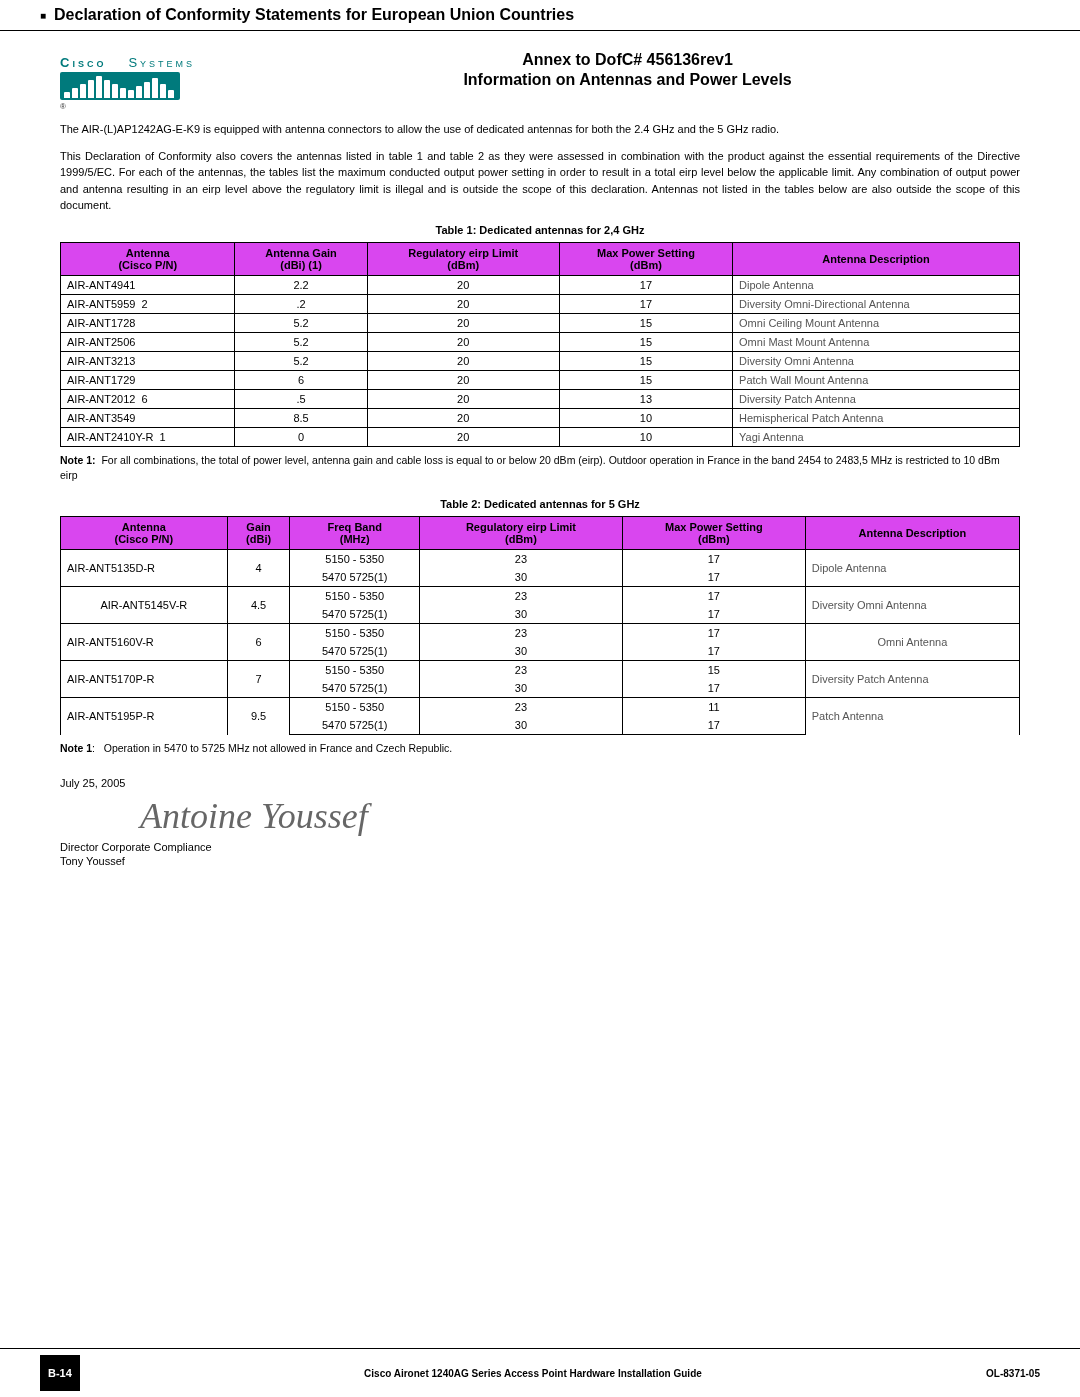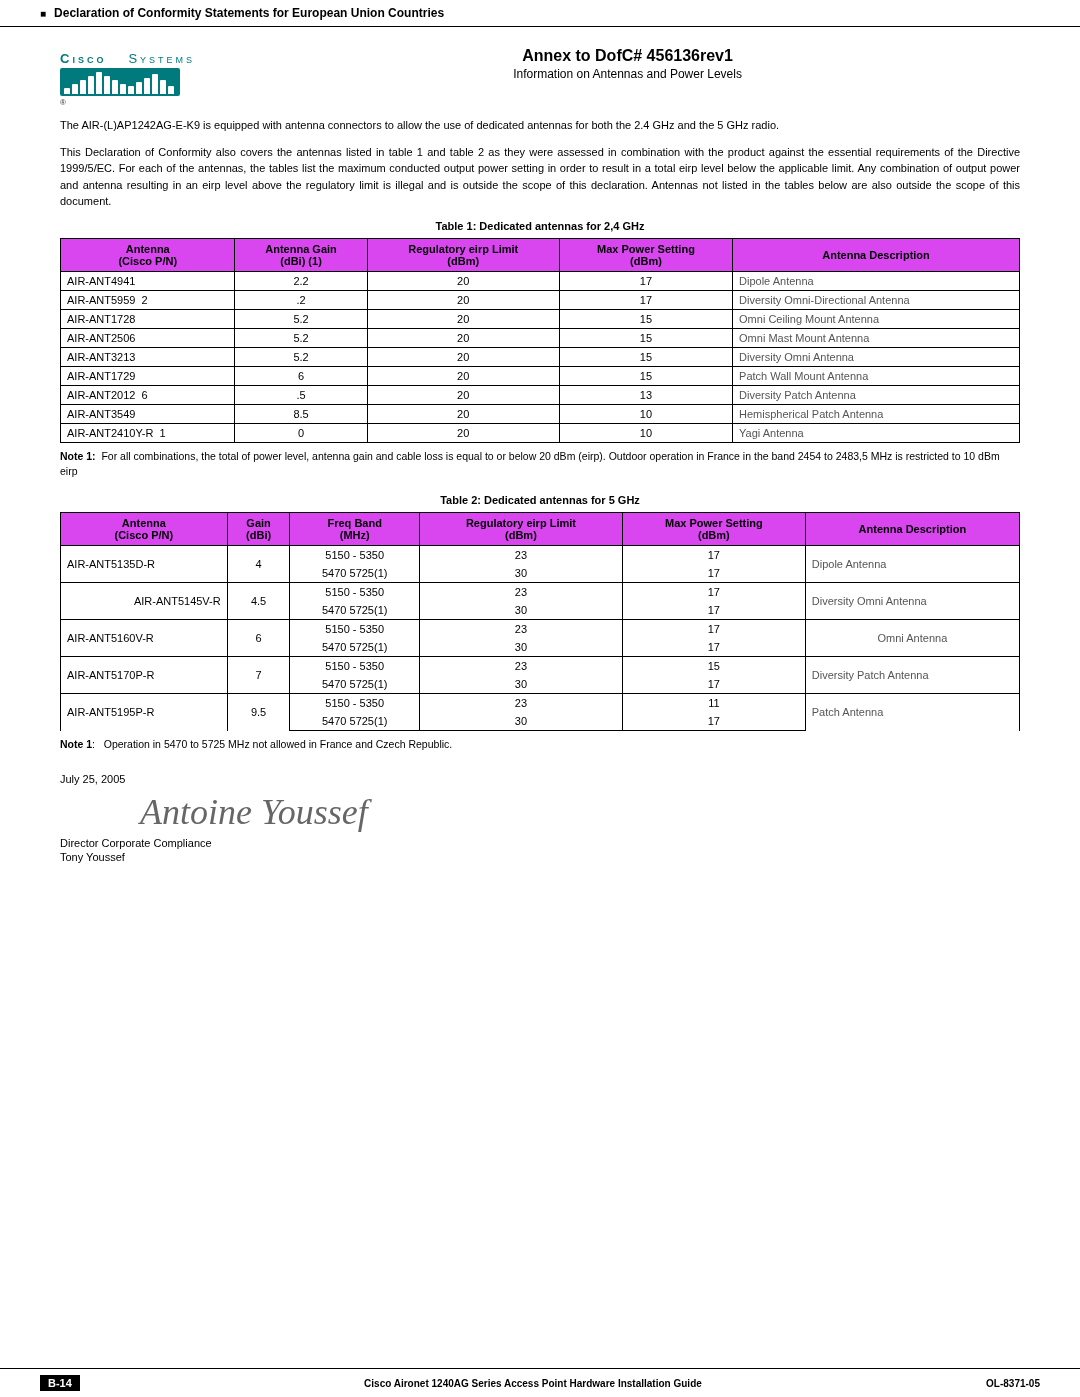--- a/index.html
+++ b/index.html
@@ -29,21 +29,21 @@
     .header-left {
       font-weight: bold;
       font-size: 10px;
     }
     
     .declaration-bar {
       display: flex;
       align-items: center;
       padding: 6px 40px;
       border-bottom: 1px solid #000;
-      font-size: 12px;
+      font-size: 16px;
       font-weight: bold;
     }
     .declaration-bar::before {
       content: '■';
       margin-right: 8px;
       font-size: 10px;
     }
     
     .content {
       padding: 20px 60px 20px 60px;
@@ -86,22 +86,22 @@
     .annex-title {
       text-align: center;
       flex: 1;
     }
     .annex-title h2 {
       font-size: 16px;
       font-weight: bold;
       margin-bottom: 2px;
     }
     .annex-title h3 {
-      font-size: 12px;
-      font-weight: normal;
+      font-size: 16px;
+      font-weight: bold;
     }
     
     .body-text {
       font-size: 11px;
       line-height: 1.5;
       margin-bottom: 10px;
       text-align: justify;
     }
     
     .table-title {
@@ -150,21 +150,21 @@
       padding: 6px 40px;
       display: flex;
       justify-content: space-between;
       align-items: center;
       font-size: 10px;
       font-weight: bold;
     }
     .footer-left {
       background: #000;
       color: #fff;
-      padding: 2px 8px;
+      padding: 12px 8px;
       font-weight: bold;
       font-size: 11px;
     }
     .footer-center {
       font-size: 10px;
       font-weight: bold;
     }
     .footer-right {
       font-size: 10px;
       font-weight: bold;
@@ -401,21 +401,21 @@
     <td class="cell-center">23</td>
     <td class="cell-center">17</td>
     <td rowspan="2" style="text-align:left;vertical-align:middle;"><span class="antenna-desc">Dipole Antenna</span></td>
   </tr>
           <tr class="subrow">
     <td class="cell-center">5470   5725(1)</td>
     <td class="cell-center">30</td>
     <td class="cell-center">17</td>
   </tr>
           <tr class="main-row">
-    <td rowspan="2" style="text-align:right;vertical-align:middle;">
+    <td rowspan="2" style="text-align:center;vertical-align:middle;">
       <span class="blue">AIR-ANT5145V-R</span>
     </td>
     <td rowspan="2" class="cell-center" style="vertical-align:middle;">4.5</td>
     <td class="cell-center">5150 - 5350</td>
     <td class="cell-center">23</td>
     <td class="cell-center">17</td>
     <td rowspan="2" style="text-align:left;vertical-align:middle;"><span class="antenna-desc">Diversity Omni Antenna</span></td>
   </tr>
           <tr class="subrow">
     <td class="cell-center">5470   5725(1)</td>

